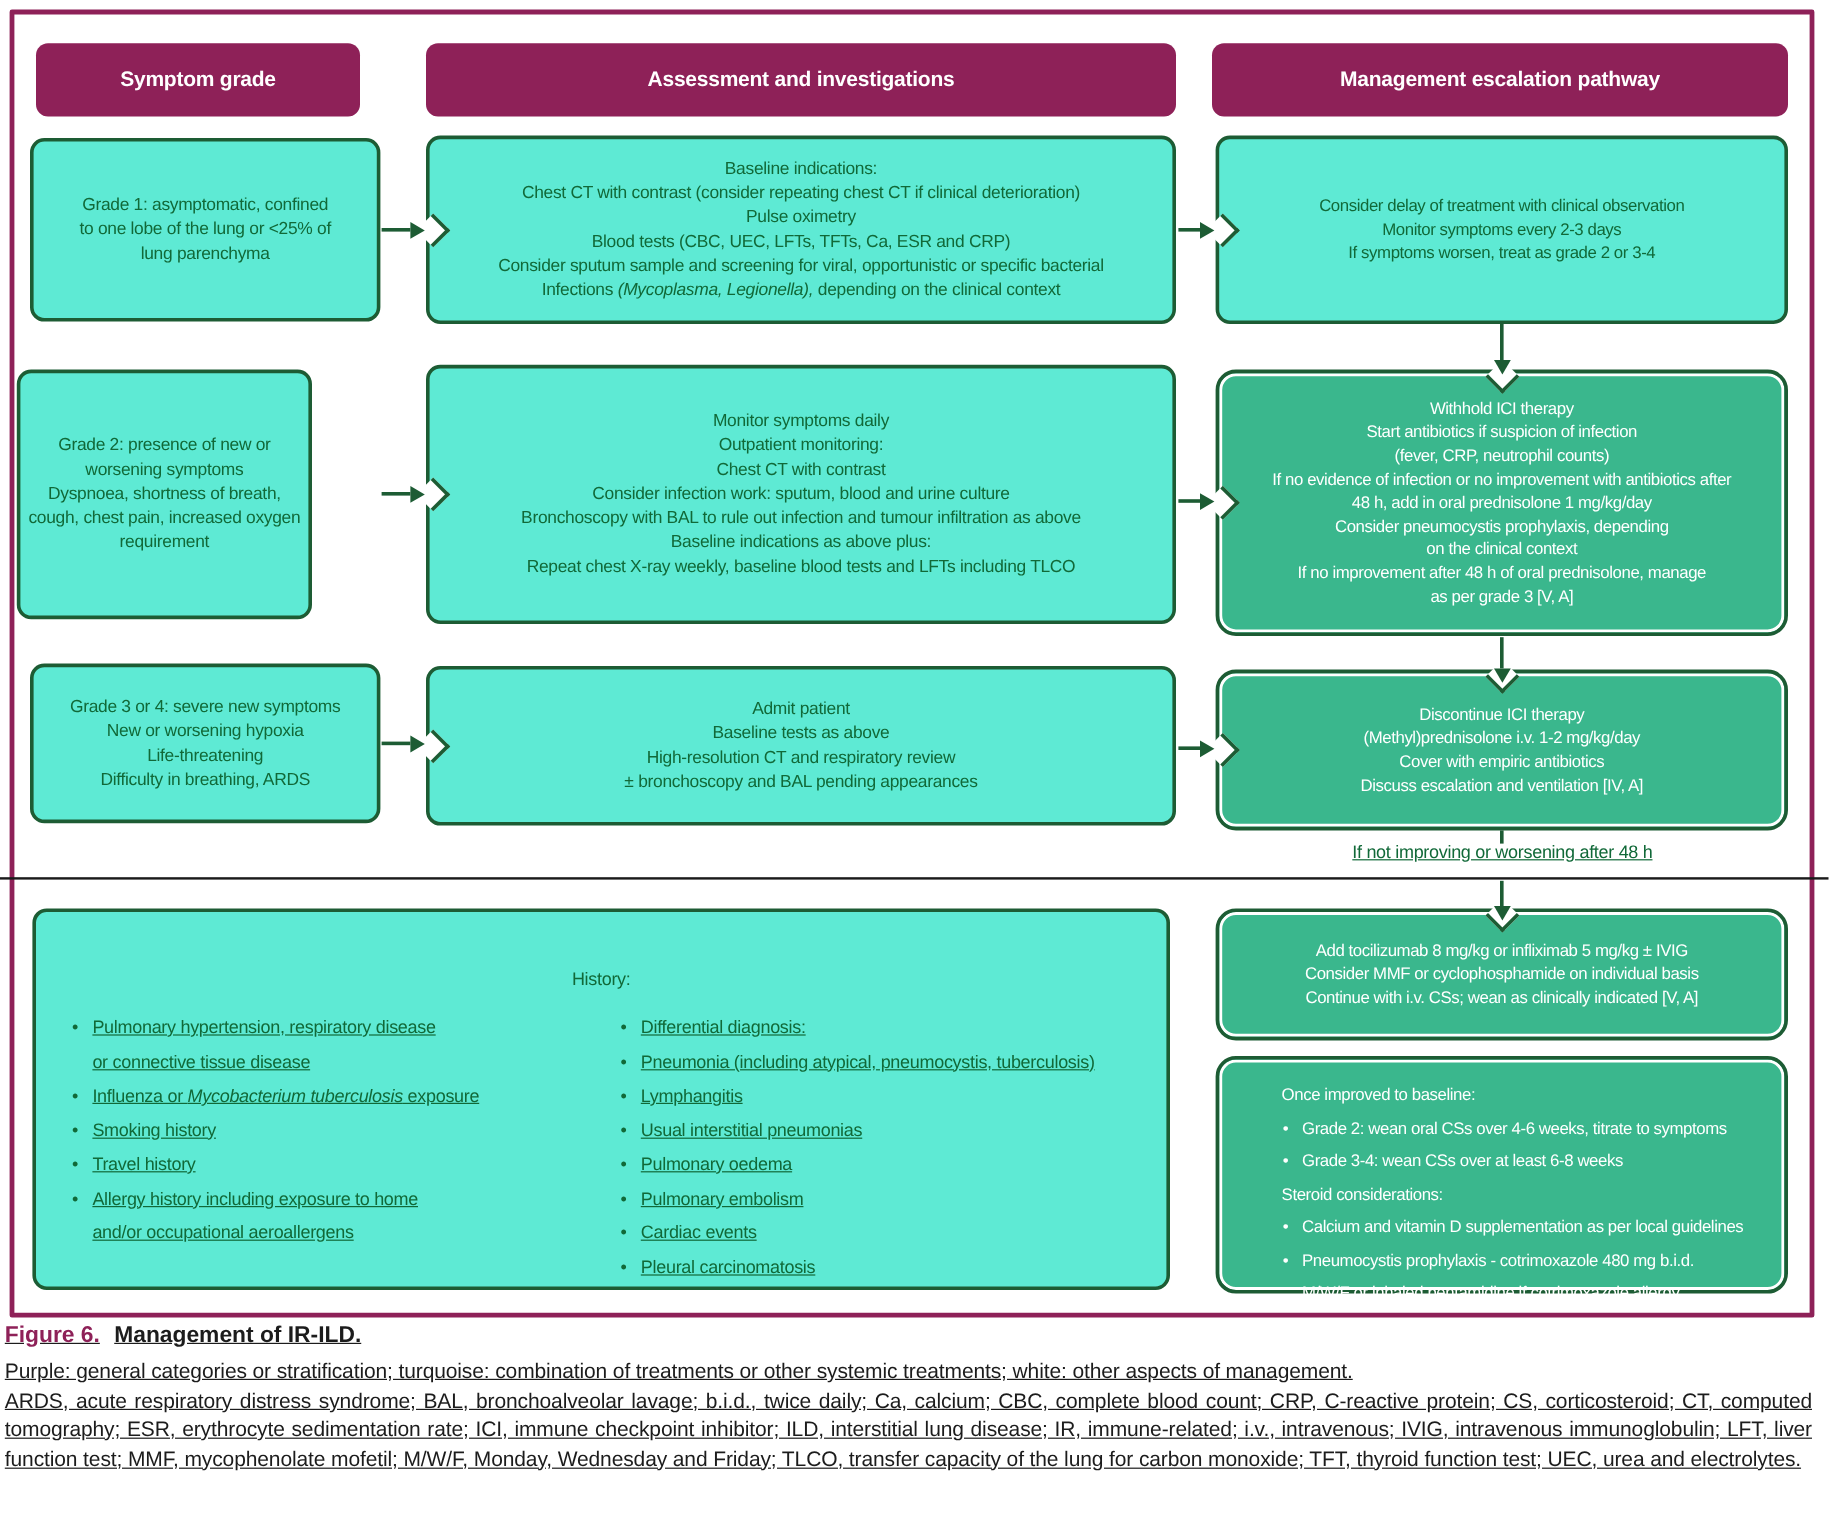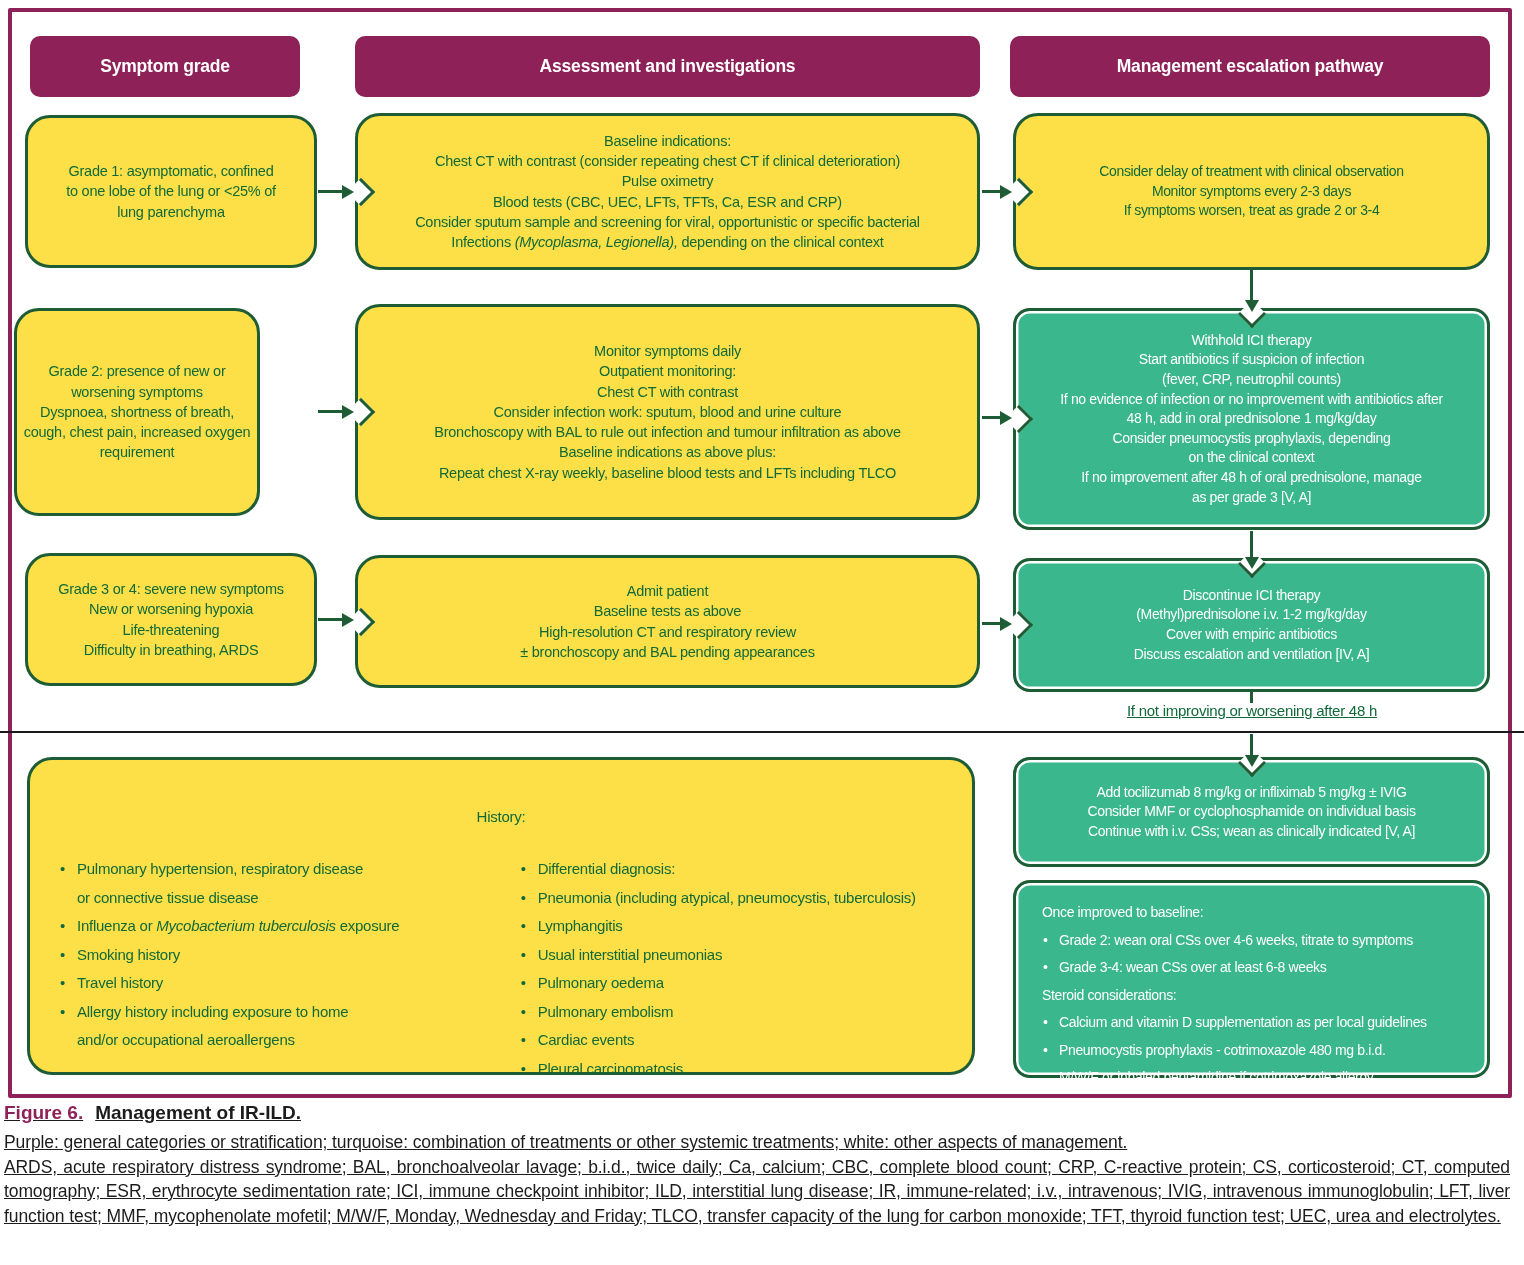--- a/index.html
+++ b/index.html
@@ -10,22 +10,22 @@
     --divider:#1a1a1a;
   }
   html,body{margin:0;padding:0;background:#fff;}
   .canvas{position:relative;width:1524px;height:1265px;background:#fff;
           font-family:"Liberation Sans",sans-serif;overflow:hidden;}
   .fig-frame{position:absolute;left:8px;top:8px;width:1504px;height:1090px;
              box-sizing:border-box;border:4px solid var(--purple);border-radius:2px;}
   .hdr{position:absolute;background:var(--purple);color:#fff;border-radius:10px;
        display:flex;align-items:center;justify-content:center;
        font-weight:bold;font-size:17.5px;letter-spacing:-0.2px;z-index:2;}
-  .bx{position:absolute;box-sizing:border-box;background:#fde047;border:3px solid var(--gb);
-      border-radius:25px;color:var(--gt);display:flex;flex-direction:column;
+  .bx{position:absolute;box-sizing:border-box;background:#5eead4;border:3px solid var(--gb);
+      border-radius:12px;color:var(--gt);display:flex;flex-direction:column;
       align-items:center;justify-content:center;text-align:center;
       font-size:14.5px;letter-spacing:-0.25px;line-height:1.4;z-index:1;}
   .bx .ln > div{white-space:nowrap;}
   .ln-row{white-space:nowrap;}
   .teal{background:var(--teal);color:#fff;box-shadow:inset 0 0 0 2.5px #fff;border-radius:17px;}
   .sm{font-size:14px;letter-spacing:-0.35px;}
   
   .nl{position:absolute;left:-7px;top:50%;width:17px;height:17px;background:#fff;
       transform:translateY(-50%) rotate(45deg);
       border-top:3px solid var(--gb);border-right:3px solid var(--gb);}
@@ -41,25 +41,25 @@
   .ar.v::after{content:"";position:absolute;top:100%;left:50%;transform:translateX(-50%);
       border-top:12px solid var(--gb);border-left:7px solid transparent;border-right:7px solid transparent;}
   .ln-v{position:absolute;width:3px;background:var(--gb);z-index:4;}
   .note{position:absolute;color:var(--gt);font-size:15px;letter-spacing:-0.25px;
         text-align:center;z-index:5;text-decoration:underline;}
   .divider{position:absolute;left:0;width:1524px;height:2px;background:var(--divider);z-index:3;}
   
   .hist{justify-content:flex-start;align-items:stretch;text-align:left;font-size:15px;}
   .hist-title{text-align:center;margin-top:46px;margin-bottom:16px;}
   .hist-cols{display:flex;flex-direction:row;}
-  .hist-ul{list-style:none;margin:12px;padding:0;}
+  .hist-ul{list-style:none;margin:0;padding:0;text-decoration:underline;}
   .hist-ul li{position:relative;padding-left:17px;line-height:28.5px;}
   .hist-ul li::before{content:"\2022";position:absolute;left:0;}
   
-  .alignleft{justify-content:flex-start;align-items:flex-start;text-align:left;}
+  .alignleft{justify-content:flex-start;align-items:flex-start;text-align:left;padding-left:26px;}
   .m5{width:100%;box-sizing:border-box;padding:16px 12px 0 26px;line-height:27.5px;}
   .bli{position:relative;padding-left:17px;}
   .bli::before{content:"\2022";position:absolute;left:1px;}
   
   .caption{position:absolute;left:4px;top:1102px;width:1506px;color:#1c1c1c;text-decoration:underline;}
   .caption p{margin:0;}
   .cap-t{font-size:19px;font-weight:bold;margin-bottom:6px !important;}
   .cap-label{color:var(--purple);margin-right:12px;}
   .cap-body{font-size:17.5px;line-height:24.5px;text-align:justify;letter-spacing:-0.1px;}
   i{font-style:italic;}

